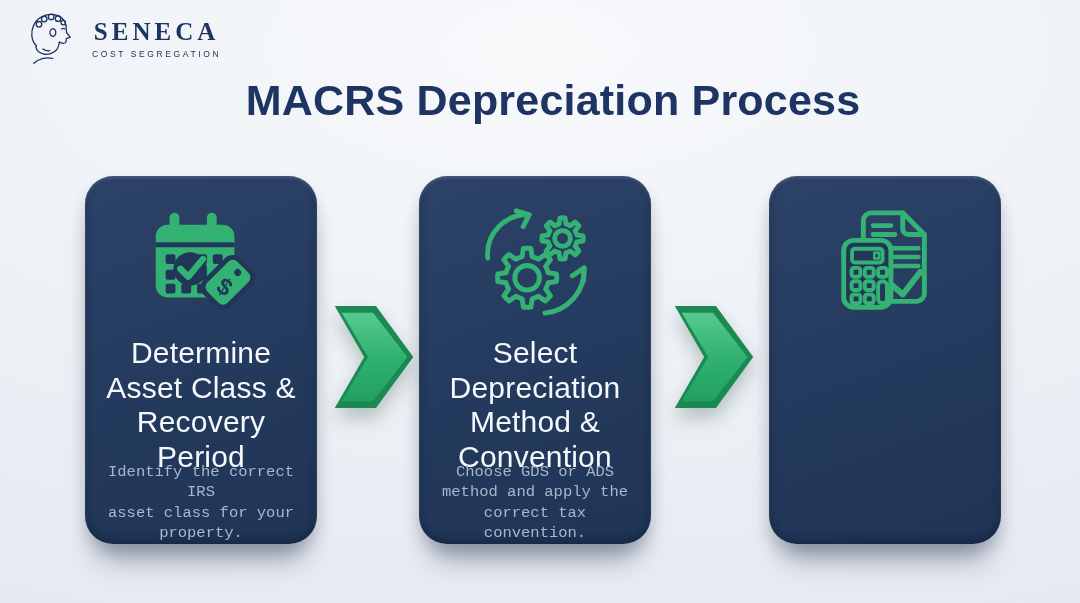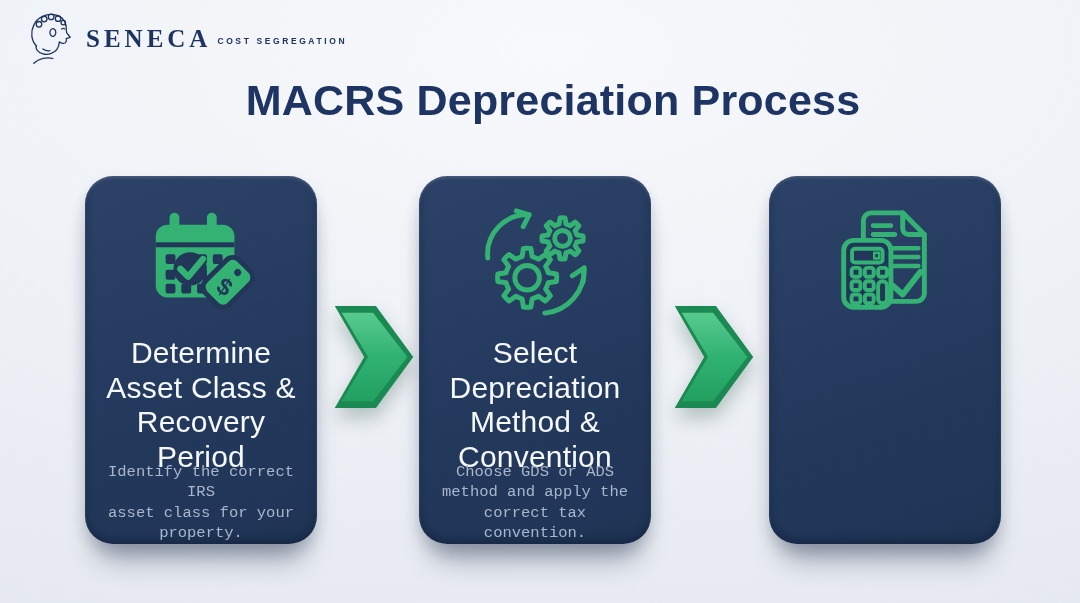--- a/index.html
+++ b/index.html
@@ -4,29 +4,29 @@
 <style>
   html,body{margin:0;padding:0}
   body{
     width:1080px;height:603px;position:relative;overflow:hidden;
     font-family:"Liberation Sans",sans-serif;
     background:radial-gradient(130% 110% at 50% 8%, #f7f9fb 0%, #eef1f6 48%, #e4e8ef 100%);
   }
   
   .logo{position:absolute;left:26px;top:10px;display:flex;align-items:center;gap:8px}
   .logo svg{display:block}
-  .logo-text{display:flex;align-items:center}
+  .logo-text{display:flex;flex-direction:column;align-items:center}
   .brand{
     font-family:"Liberation Serif","DejaVu Serif",serif;
     font-size:25px;font-weight:bold;color:#1d3461;letter-spacing:4px;line-height:1.05;
   }
   .tagline{display:flex;align-items:center;gap:6px;margin-top:3px;width:100%}
   .tagline .rule{flex:1;height:1px;background:#1d3461}
   .tagline span{
-    font-size:8.5px;font-weight:bold;color:#1d3461;letter-spacing:2.6px;white-space:nowrap;
+    font-size:8.5px;font-weight:normal;color:#1d3461;letter-spacing:2.6px;white-space:nowrap;
   }
   
   .page-title{
     position:absolute;top:63px;left:0;width:100%;text-align:center;
     font-size:43px;font-weight:bold;color:#1e3563;letter-spacing:0.2px;margin:13px;
   }
   
   .card{
     position:absolute;top:176px;width:232px;height:368px;border-radius:28px;
     background:linear-gradient(160deg,#2c4268 0%,#253b5f 45%,#1f3455 100%);

